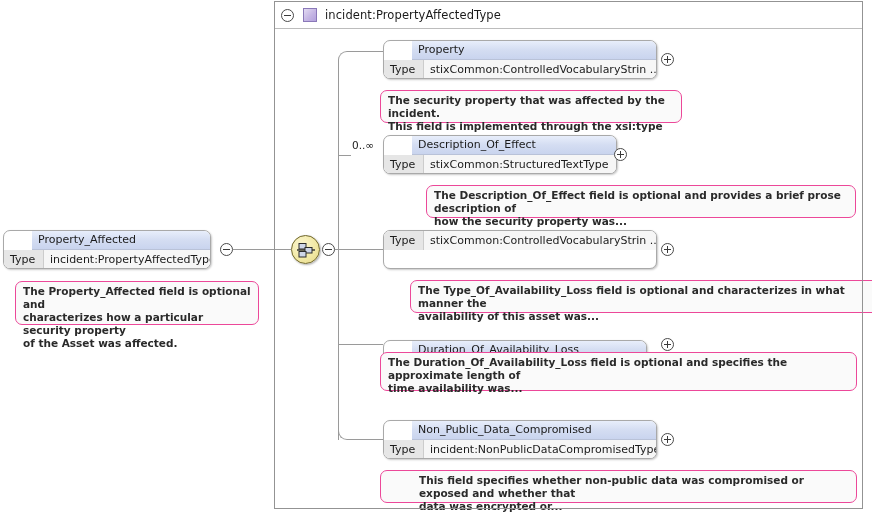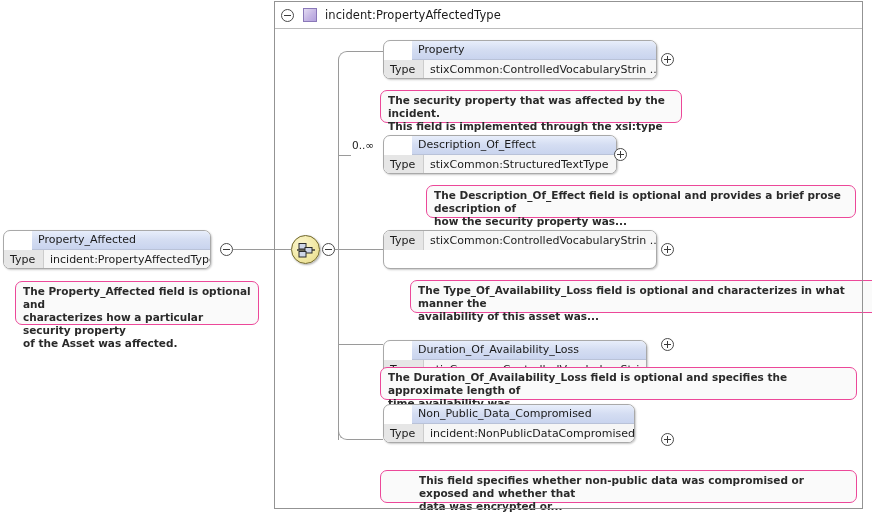--- a/index.html
+++ b/index.html
@@ -283,24 +283,24 @@
 availability of this asset was...</div>
 
 <div class="node" style="left:383px; top:340px; width:264px; height:39px;">
   <div class="node-name">Duration_Of_Availability_Loss</div>
   <div class="node-type-row">
     <div class="node-type-key">Type</div>
     <div class="node-type-val">stixCommon:ControlledVocabularyStrin ...</div>
   </div>
 </div>
 <div class="toggle-circle plus node-toggle" style="left:661px; top:338px;"></div>
-<div class="annotation" style="left:380px; top:367px; width:477px; height:33px;">The Duration_Of_Availability_Loss field is optional and specifies the approximate length of
+<div class="annotation" style="left:380px; top:352px; width:477px; height:39px;">The Duration_Of_Availability_Loss field is optional and specifies the approximate length of
 time availability was...</div>
 
-<div class="node" style="left:383px; top:404px; width:252px; height:39px;">
+<div class="node" style="left:383px; top:420px; width:274px; height:39px;">
   <div class="node-name">Non_Public_Data_Compromised</div>
   <div class="node-type-row">
     <div class="node-type-key">Type</div>
     <div class="node-type-val">incident:NonPublicDataCompromisedType</div>
   </div>
 </div>
 <div class="toggle-circle plus node-toggle" style="left:661px; top:433px;"></div>
 <div class="annotation" style="left:380px; top:470px; width:477px; height:33px;padding-left:38px;">This field specifies whether non-public data was compromised or exposed and whether that
 data was encrypted or...</div>
 

